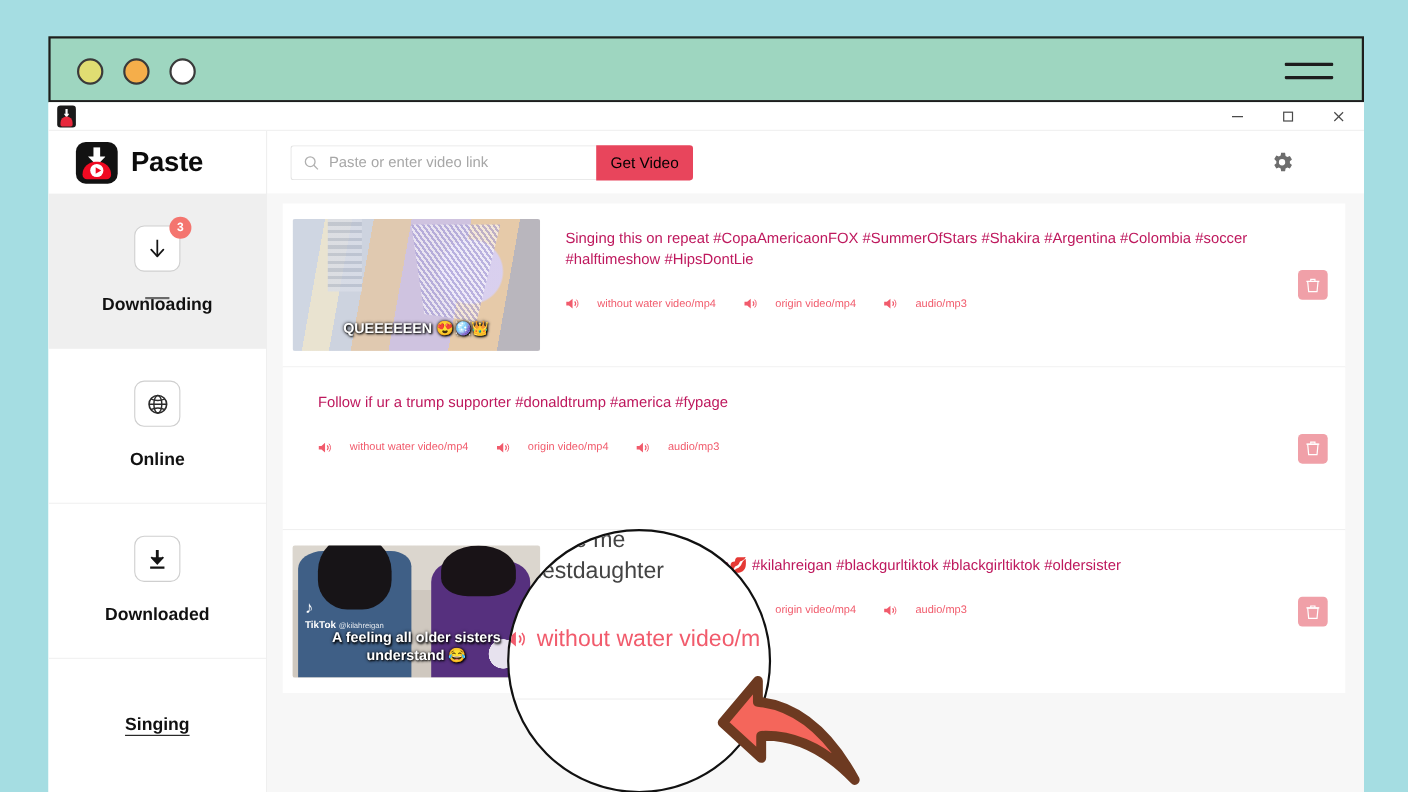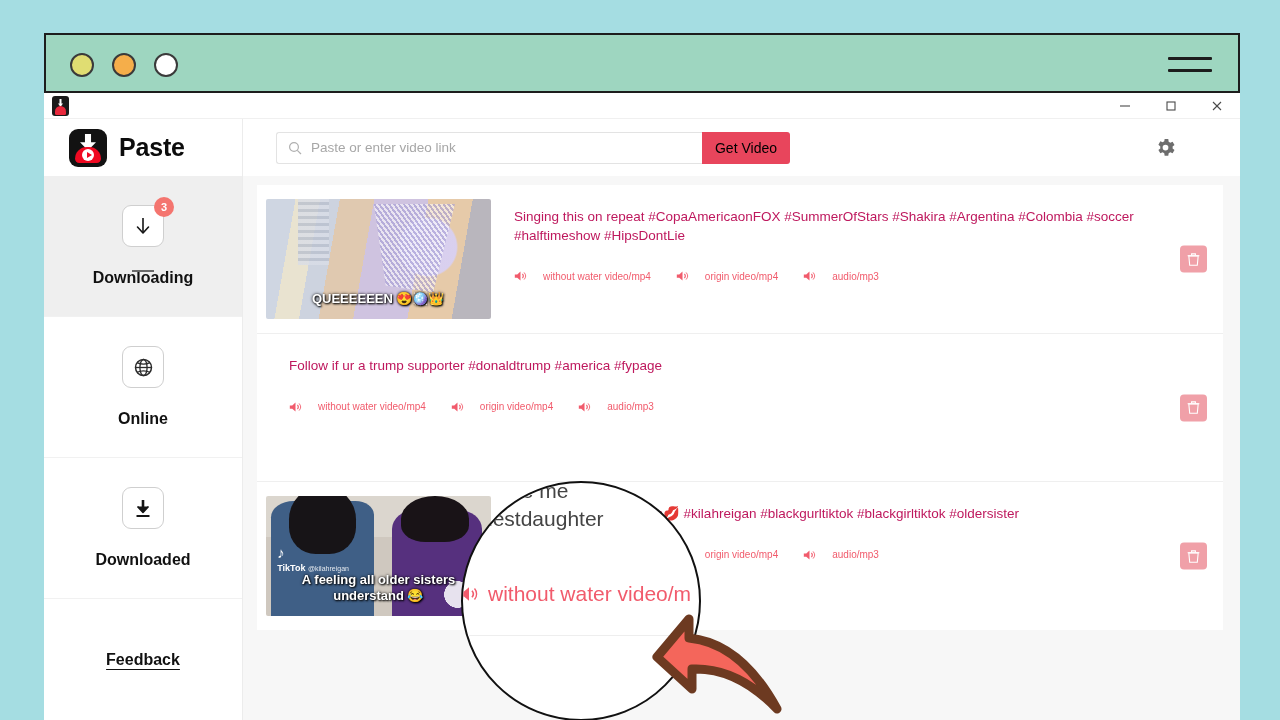--- a/index.html
+++ b/index.html
@@ -119,21 +119,21 @@
     font-size: 16px; font-weight: 700; color: #111;
     text-decoration: underline; text-underline-offset: 4px; cursor: pointer;
   }
 
   
   .main { flex: 1; display: flex; flex-direction: column; background: #f7f7f7; min-width: 0; }
   .topbar {
     height: 57px; background: #fff; display: flex; align-items: center;
     padding: 0 0 0 21px; gap: 0;
   }
-  .search-wrap { display: flex; flex: none; width: 514px; height: 32px; margin-left: 12px; }
+  .search-wrap { display: flex; flex: none; width: 366px; height: 32px; }
   .search-box {
     flex: 1; display: flex; align-items: center; gap: 9px;
     border: 1px solid #e3e3e3; border-right: none;
     border-radius: 3px 0 0 3px; background: #fff; padding: 0 11px;
   }
   .search-box input {
     flex: 1; border: none; outline: none; font-size: 13.5px;
     font-family: "Liberation Sans", sans-serif; color: #333; background: transparent;
   }
   .search-box input::placeholder { color: #a7a7a7; }
@@ -214,21 +214,21 @@
 
   
   .mag {
     position: absolute; left: 461px; top: 481px; width: 240px; height: 240px;
     border-radius: 50%; background: #ffffff; border: 2px solid #111;
     overflow: hidden; z-index: 40;
   }
   .mag-inner { position: absolute; left: -10px; top: 0; width: 330px; }
   .mag-t1 { position: absolute; left: 28px; top: -6px; width: 330px;
             font-size: 21px; color: #444; line-height: 1.35; white-space: pre-line; }
-  .mag-t2 { position: absolute; left: 6px; top: 99px;
+  .mag-t2 { position: absolute; left: 6px; top: 86px;
             font-size: 21px; color: #f15b6c; display: flex; align-items: center; gap: 9px;
             white-space: nowrap; }
   .mag-t2 svg { width: 20px; height: 18px; flex: none; }
   .mag-sep { position: absolute; left: 0; right: 0; top: 152px; height: 1px; background: #eee; }
   .mag-below { position: absolute; left: 0; right: 0; top: 153px; bottom: 0; background: #f7f7f7; }
 
   .arrow-cursor { position: absolute; left: 645px; top: 605px; width: 150px; height: 115px; z-index: 50; }
 </style>
 </head>
 <body>
@@ -313,21 +313,21 @@
             <svg width="20" height="21" viewBox="0 0 20 21">
               <line x1="10" y1="2" x2="10" y2="13" stroke="#151515" stroke-width="2.6"></line>
               <path d="M4.5 8.5 L10 14.5 L15.5 8.5" fill="#151515" stroke="#151515" stroke-width="1.6" stroke-linejoin="round"></path>
               <line x1="3.5" y1="18" x2="16.5" y2="18" stroke="#151515" stroke-width="2"></line>
             </svg>
           </div>
           <div class="nav-label">Downloaded</div>
         </div>
 
         <div class="feedback-wrap">
-          <span class="feedback">Feedback</span>
+          <span class="feedback">Singing</span>
         </div>
       </div>
 
       <div class="main">
 
         <div class="topbar">
           <div class="search-wrap">
             <div class="search-box">
               <svg class="s-ic" width="14" height="14" viewBox="0 0 14 14">
                 <circle cx="6" cy="6" r="4.4" fill="none" stroke="#b0b0b0" stroke-width="1.2"></circle>

